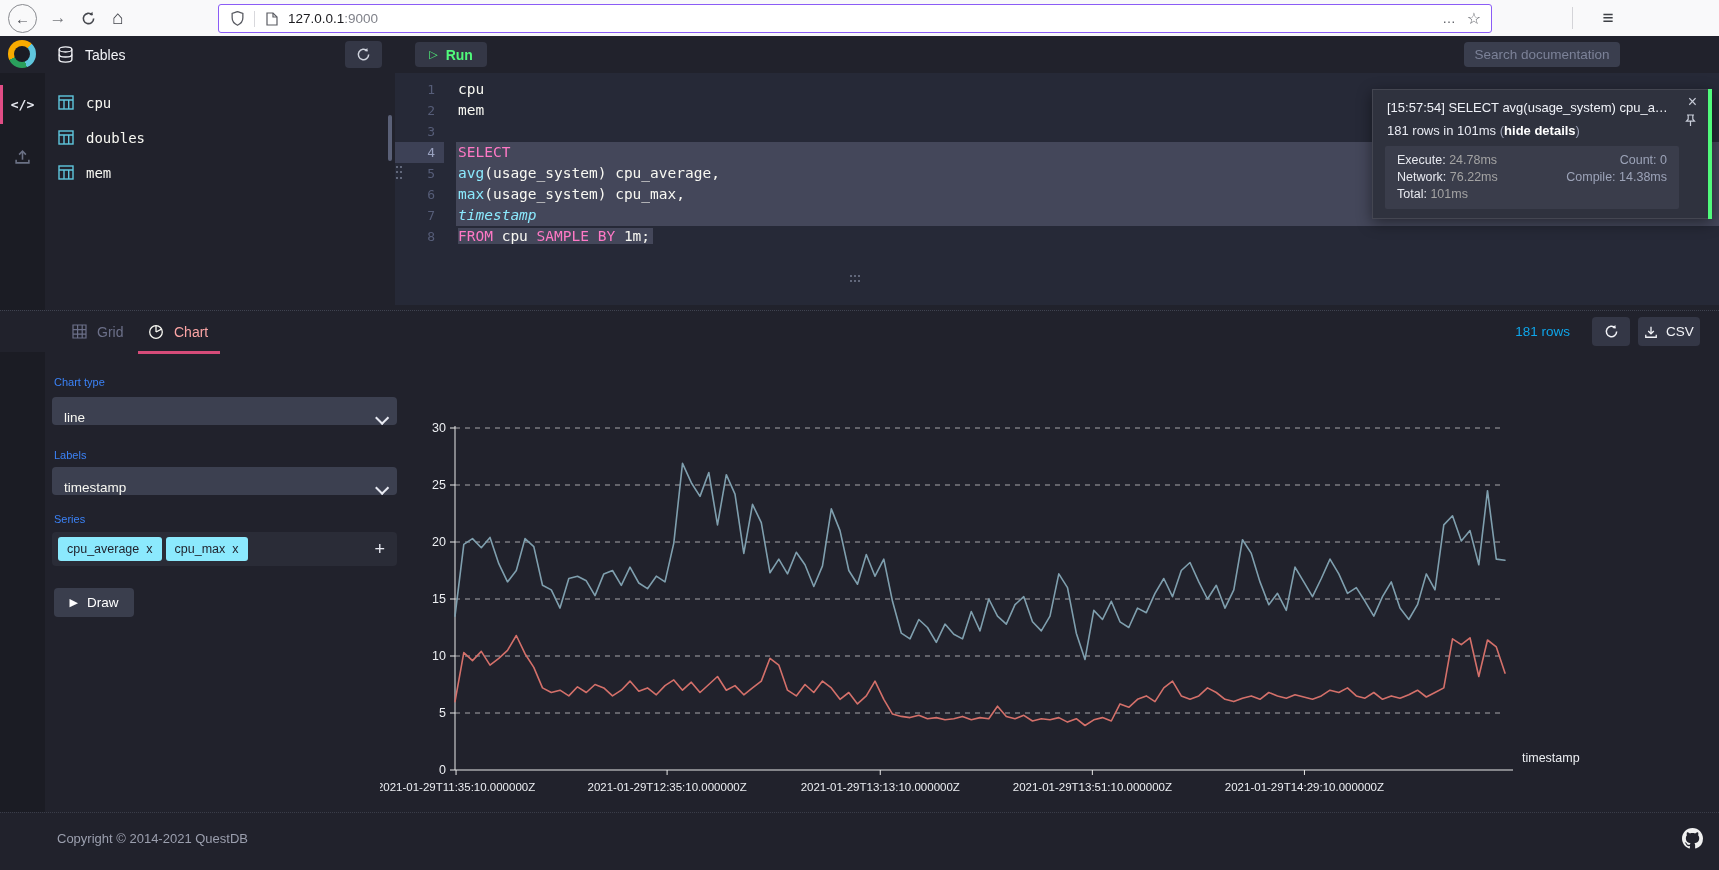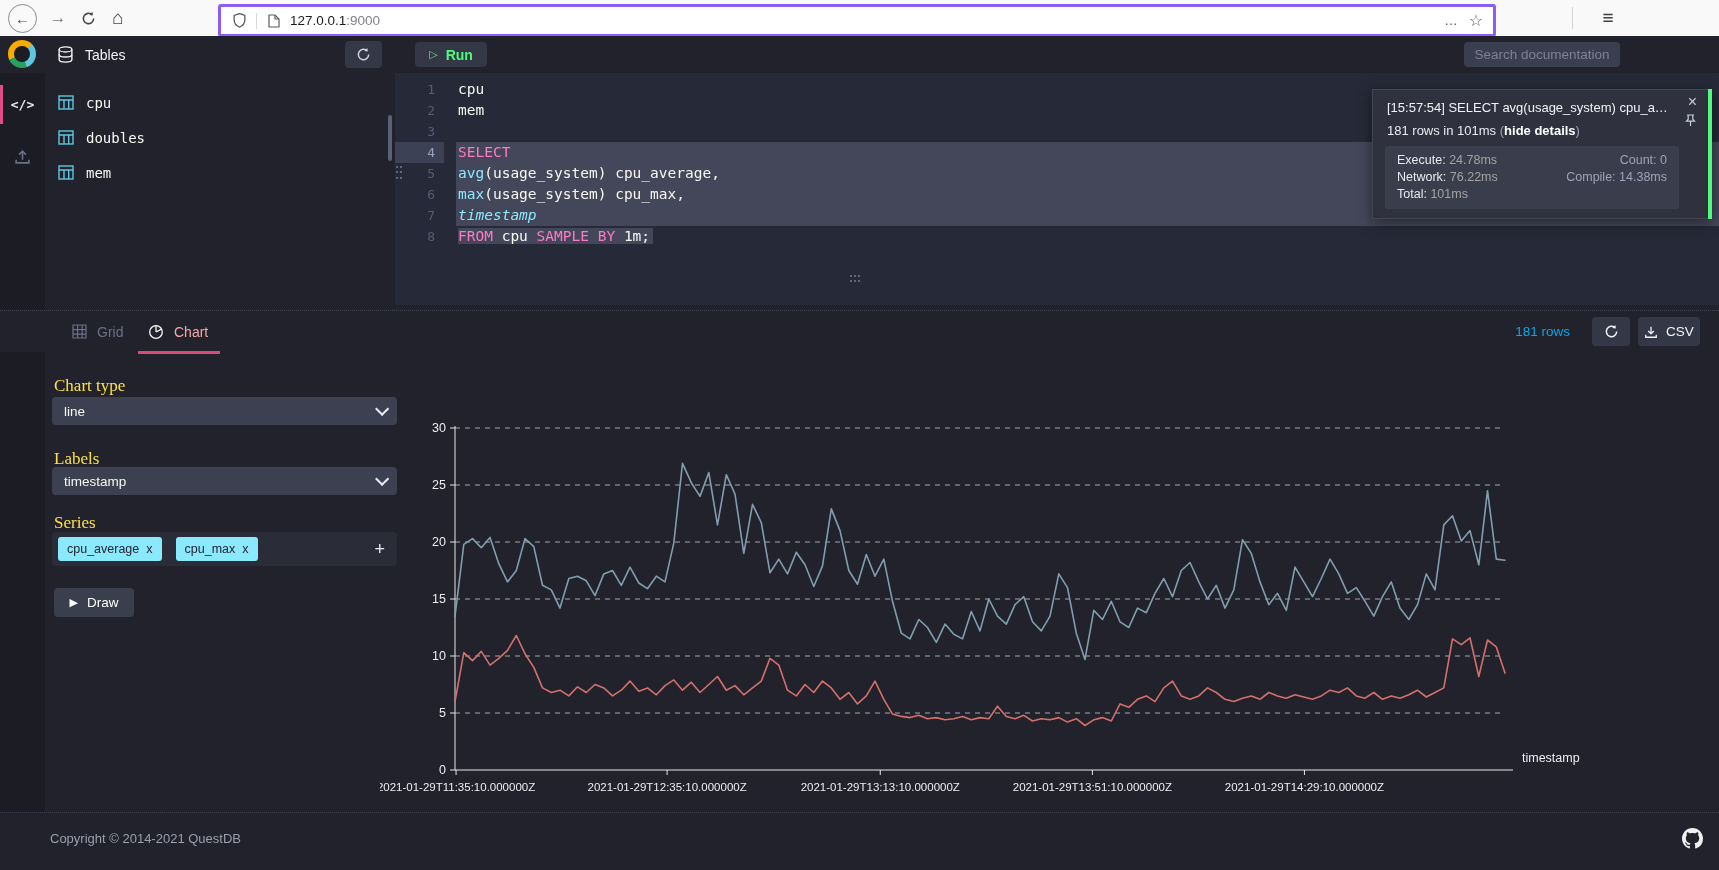--- a/index.html
+++ b/index.html
@@ -7,21 +7,21 @@
     font-family:"Liberation Sans",sans-serif;background:#21222c;color:#f8f8f2;}
 
   
   .chrome{position:absolute;left:0;top:0;width:1719px;height:36px;background:#f9f9fa;
     border-bottom:1px solid #d4d4d8;display:flex;align-items:center;color:#4a4c52;}
   .nav-ic{width:30px;height:30px;display:flex;align-items:center;justify-content:center;
     font-size:17px;color:#45474d;flex:0 0 auto;}
   .back-circle{width:27px;height:27px;border:1.5px solid #898b90;border-radius:50%;
     display:flex;align-items:center;justify-content:center;font-size:15px;margin-left:8px;}
   .urlbar{position:absolute;left:218px;top:4px;width:1272px;height:27px;background:#fff;
-    border:3px solid #8b5cf6;border-radius:3px;display:flex;align-items:center;
+    border:1px solid #8b5cf6;border-radius:3px;display:flex;align-items:center;
     font-size:13.5px;color:#1b1b1f;}
   .urlbar .sep{width:1px;height:16px;background:#d8d8dc;margin:0 7px;}
   .url-ic{display:flex;align-items:center;justify-content:center;width:20px;color:#5a5c63;}
   .url-port{color:#80828a;}
   .urlbar-right{margin-left:auto;display:flex;align-items:center;gap:10px;padding-right:10px;color:#5a5c63;}
   .chrome-divider{position:absolute;left:1572px;top:7px;width:1px;height:22px;background:#d4d4d8;}
   .hamburger{position:absolute;left:1594px;top:4px;width:28px;height:28px;display:flex;
     align-items:center;justify-content:center;font-size:19px;color:#3e4045;}
 
   
@@ -93,41 +93,41 @@
   .tab{position:absolute;top:0;height:41px;display:flex;align-items:center;gap:10px;font-size:14px;cursor:pointer;}
   .tab-grid{left:72px;color:#6c7089;}
   .tab-chart{left:148px;color:#fca5a5;}
   .tab-chart::after{content:"";position:absolute;left:-10px;right:-12px;bottom:-2px;height:3px;background:#d64b79;}
   .rowcount{position:absolute;right:149px;top:0;height:41px;display:flex;align-items:center;font-size:13.5px;color:#0ea5e9;}
   .refresh-results{position:absolute;right:89px;top:6px;width:38px;height:29px;}
   .csv-btn{position:absolute;right:19px;top:6px;width:62px;height:29px;background:#343746;border-radius:4px;
     display:flex;align-items:center;justify-content:center;gap:8px;font-size:13.5px;color:#f2f3f7;}
 
   
-  .ctl-label{position:absolute;left:54px;font-size:17px;color:#fde047;font-family:Liberation Serif, serif;}
+  .ctl-label{position:absolute;left:54px;font-size:11px;color:#3b82f6;}
   .select{position:absolute;left:52px;width:345px;height:28px;background:#3c4050;border-radius:4px;
-    display:flex;align-items:center;padding:0 12px;box-sizing:border-box;font-size:13.5px;color:#f8f8f2;cursor:pointer;}
+    display:flex;align-items:flex-end;padding:0 12px;box-sizing:border-box;font-size:13.5px;color:#f8f8f2;cursor:pointer;}
   .select .chev{margin-left:auto;width:8px;height:8px;border-right:2px solid #e8eaf2;border-bottom:2px solid #e8eaf2;
     transform:rotate(45deg) translateY(-3px);}
   .series-box{position:absolute;left:52px;top:532px;width:345px;height:34px;background:#2a2c37;border-radius:4px;
     display:flex;align-items:center;padding:0 6px;box-sizing:border-box;gap:6px;}
   .chip{background:#8be9fd;color:#1f212b;border-radius:3px;height:24px;display:flex;align-items:center;
     padding:0 9px;font-size:12.5px;gap:7px;}
   .chip .x{cursor:pointer;}
   .add-series{margin-left:auto;color:#e8eaf2;font-size:18px;padding-right:6px;cursor:pointer;}
   .draw-btn{position:absolute;left:54px;top:588px;width:80px;height:29px;background:#3a3e4d;border-radius:4px;
     display:flex;align-items:center;justify-content:center;gap:9px;font-size:13.5px;color:#ffffff;cursor:pointer;}
   .draw-btn .tri{font-size:11px;}
 
   
   .chart-wrap{position:absolute;left:380px;top:415px;width:1240px;height:400px;}
 
   
   .footer{position:absolute;left:0;top:812px;width:1719px;height:58px;border-top:1px dotted #3a3d49;background:#21222c;}
-  .copyright{position:absolute;left:50px;top:18px;font-size:13px;color:#9b9fae;}
+  .copyright{position:absolute;left:57px;top:18px;font-size:13px;color:#9b9fae;}
   .github{position:absolute;right:16px;top:15px;color:#f0f0f0;cursor:pointer;}
 
   svg{display:block;}
 </style>
 </head>
 <body>
 
 <div class="screen">
 
   <div class="chrome">
@@ -346,21 +346,21 @@
     <span>line</span>
     <span class="chev"></span>
   </div>
   <div class="ctl-label" style="top:449px;">Labels</div>
   <div class="select" style="top:467px;">
     <span>timestamp</span>
     <span class="chev"></span>
   </div>
   <div class="ctl-label" style="top:513px;">Series</div>
   <div class="series-box">
-    <span id="chips" style="display: flex; gap: 14px;">
+    <span id="chips" style="display: flex; gap: 4px;">
         <span class="chip">
           <span>cpu_average</span>
           <span class="x">x</span>
         </span>
         <span class="chip">
           <span>cpu_max</span>
           <span class="x">x</span>
         </span>
       </span>
     <span class="add-series">+</span>

